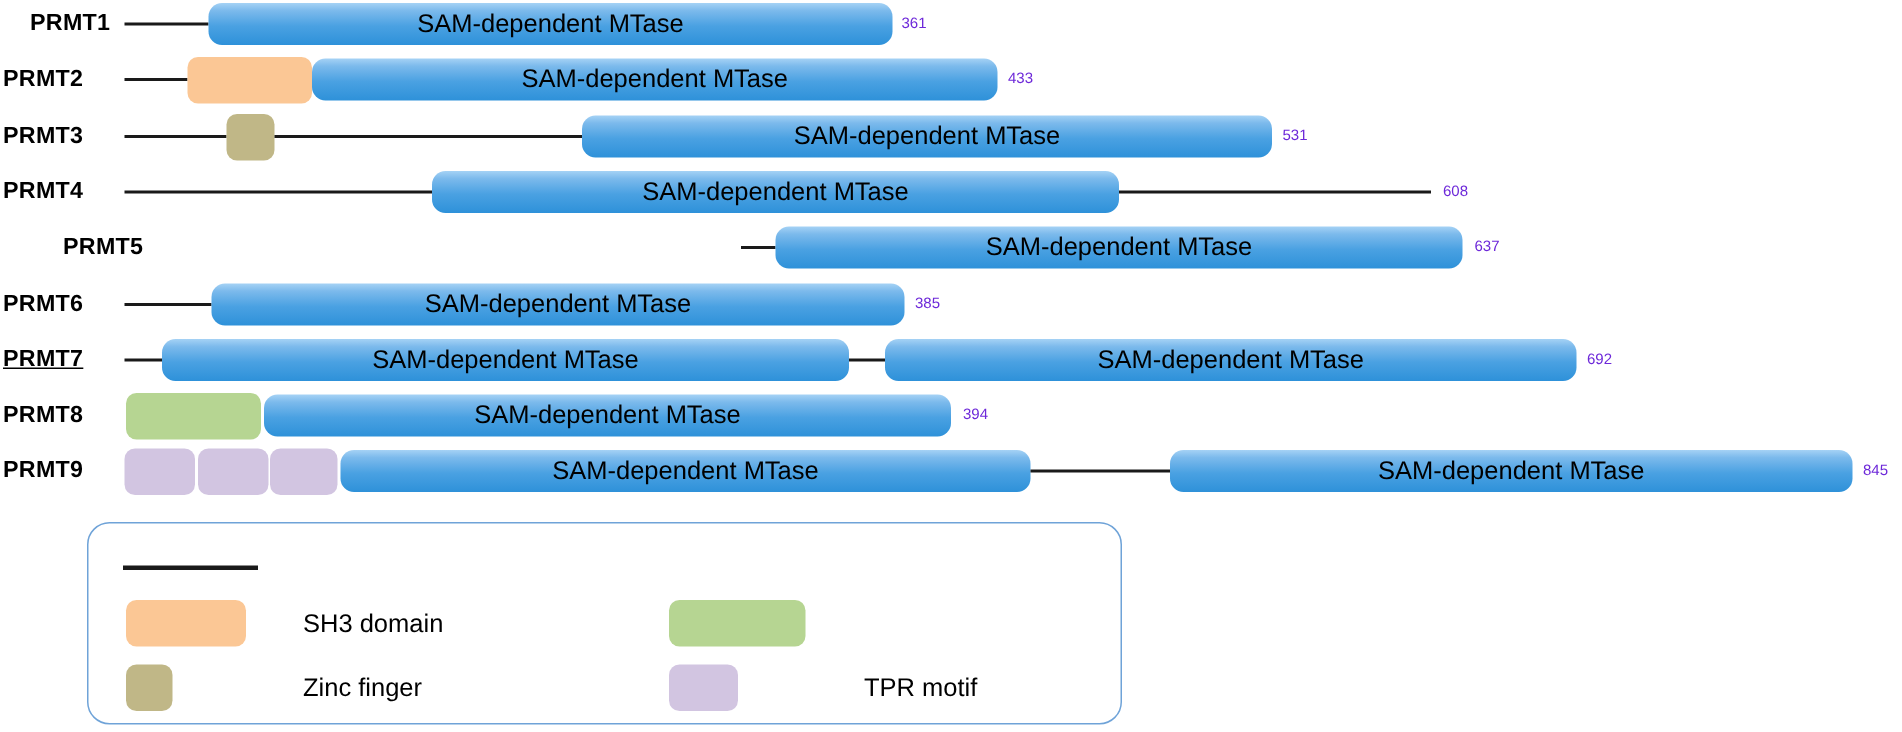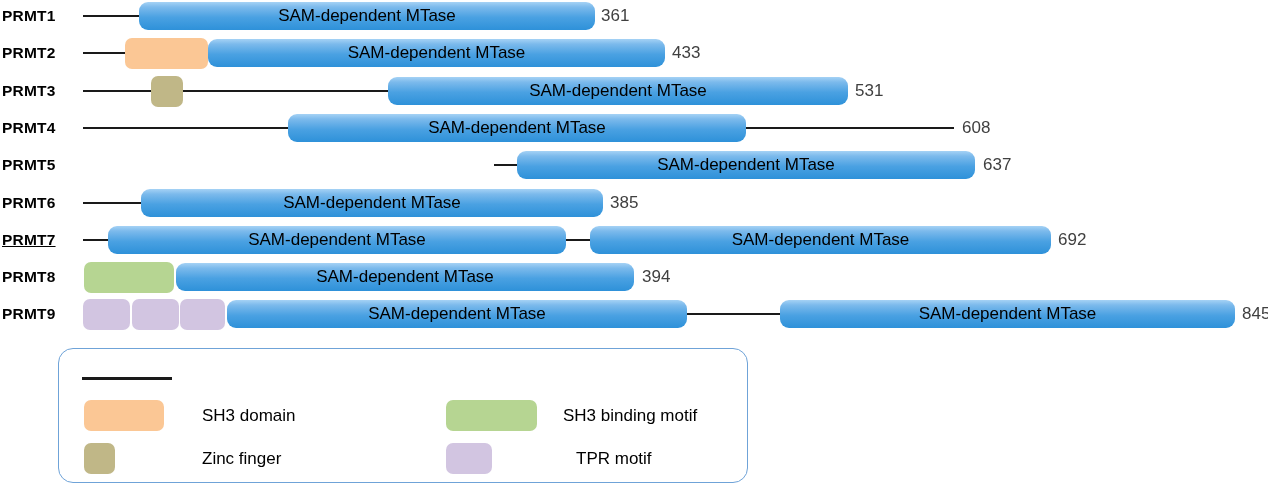--- a/index.html
+++ b/index.html
@@ -22,62 +22,62 @@
     position:absolute;height:28px;border-radius:9px;
     background:linear-gradient(180deg,var(--blue-top) 0%,var(--blue-hi) 18%,var(--blue-mid) 55%,var(--blue-bottom) 100%);
     color:#000;font-size:17px;text-align:center;line-height:28px;
     white-space:nowrap;overflow:hidden;
   }
   .motif{
     position:absolute;height:31px;border-radius:7px;
   }
   .num{
     position:absolute;transform:translateY(-50%);
-    font-size:17px;color:#404040;white-space:nowrap;
+    font-size:10px;color:#6d28d9;white-space:nowrap;
   }
   .legend-box{
     position:absolute;border:1.5px solid var(--legend-border);
     border-radius:15px;background:#ffffff;box-sizing:border-box;
   }
   .legend-line{
     position:absolute;height:2.5px;background:var(--line-color);
   }
   .legend-swatch{
     position:absolute;border-radius:7px;
   }
   .legend-label{
     position:absolute;transform:translateY(-50%);
     font-size:17px;color:#000;white-space:nowrap;
   }
 </style>
 </head>
 <body>
 
 <div id="canvas">
-    <div class="plabel" style="top: 16px;">PRMT1</div>
+    <div class="plabel" style="top: 16px; margin-left: 18px;">PRMT1</div>
     <div class="bbline" style="left: 83px; width: 56px; top: 15px;"></div>
     <div class="bar" style="left: 139px; width: 456px; top: 2px;">SAM-dependent MTase</div>
     <div class="num" style="left: 601px; top: 16px;">361</div>
     <div class="plabel" style="top: 53px;">PRMT2</div>
     <div class="bbline" style="left: 83px; width: 42px; top: 52px;"></div>
     <div class="motif" style="left: 125px; width: 83px; top: 37.5px; background: rgb(251, 199, 149);"></div>
     <div class="bar" style="left: 208px; width: 457px; top: 39px;">SAM-dependent MTase</div>
     <div class="num" style="left: 672px; top: 53px;">433</div>
     <div class="plabel" style="top: 91px;">PRMT3</div>
     <div class="bbline" style="left: 83px; width: 68px; top: 90px;"></div>
     <div class="motif" style="left: 151px; width: 32px; top: 75.5px; background: rgb(192, 183, 135);"></div>
     <div class="bbline" style="left: 183px; width: 205px; top: 90px;"></div>
     <div class="bar" style="left: 388px; width: 460px; top: 77px;">SAM-dependent MTase</div>
     <div class="num" style="left: 855px; top: 91px;">531</div>
     <div class="plabel" style="top: 128px;">PRMT4</div>
     <div class="bbline" style="left: 83px; width: 205px; top: 127px;"></div>
     <div class="bar" style="left: 288px; width: 458px; top: 114px;">SAM-dependent MTase</div>
     <div class="bbline" style="left: 746px; width: 208px; top: 127px;"></div>
     <div class="num" style="left: 962px; top: 128px;">608</div>
-    <div class="plabel" style="top: 165px;">PRMT5</div>
+    <div class="plabel" style="top: 165px; margin-left: 40px;">PRMT5</div>
     <div class="bbline" style="left: 494px; width: 23px; top: 164px;"></div>
     <div class="bar" style="left: 517px; width: 458px; top: 151px;">SAM-dependent MTase</div>
     <div class="num" style="left: 983px; top: 165px;">637</div>
     <div class="plabel" style="top: 203px;">PRMT6</div>
     <div class="bbline" style="left: 83px; width: 58px; top: 202px;"></div>
     <div class="bar" style="left: 141px; width: 462px; top: 189px;">SAM-dependent MTase</div>
     <div class="num" style="left: 610px; top: 203px;">385</div>
     <div class="plabel" style="top: 240px; text-decoration: underline;">PRMT7</div>
     <div class="bbline" style="left: 83px; width: 25px; top: 239px;"></div>
     <div class="bar" style="left: 108px; width: 458px; top: 226px;">SAM-dependent MTase</div>
@@ -94,18 +94,17 @@
     <div class="motif" style="left: 180px; width: 45px; top: 298.5px; background: rgb(210, 197, 225);"></div>
     <div class="bar" style="left: 227px; width: 460px; top: 300px;">SAM-dependent MTase</div>
     <div class="bbline" style="left: 687px; width: 93px; top: 313px;"></div>
     <div class="bar" style="left: 780px; width: 455px; top: 300px;">SAM-dependent MTase</div>
     <div class="num" style="left: 1242px; top: 314px;">845</div>
     <div class="legend-box" style="left: 58px; top: 348px; width: 690px; height: 135px;"></div>
     <div class="legend-line" style="background: rgb(26, 26, 26); left: 82px; top: 377px; width: 90px; height: 2.5px;"></div>
     <div class="legend-swatch" style="background: rgb(251, 199, 149); left: 84px; top: 400px; width: 80px; height: 31px;"></div>
     <div class="legend-label" style="left: 202px; top: 416px;">SH3 domain</div>
     <div class="legend-swatch" style="background: rgb(182, 213, 146); left: 446px; top: 400px; width: 91px; height: 31px;"></div>
-    <div class="legend-label" style="left: 563px; top: 416px;">SH3 binding motif</div>
     <div class="legend-swatch" style="background: rgb(192, 183, 135); left: 84px; top: 443px; width: 31px; height: 31px;"></div>
     <div class="legend-label" style="left: 202px; top: 459px;">Zinc finger</div>
     <div class="legend-swatch" style="background: rgb(210, 197, 225); left: 446px; top: 443px; width: 46px; height: 31px;"></div>
     <div class="legend-label" style="left: 576px; top: 459px;">TPR motif</div>
   </div>
 
 </body></html>

